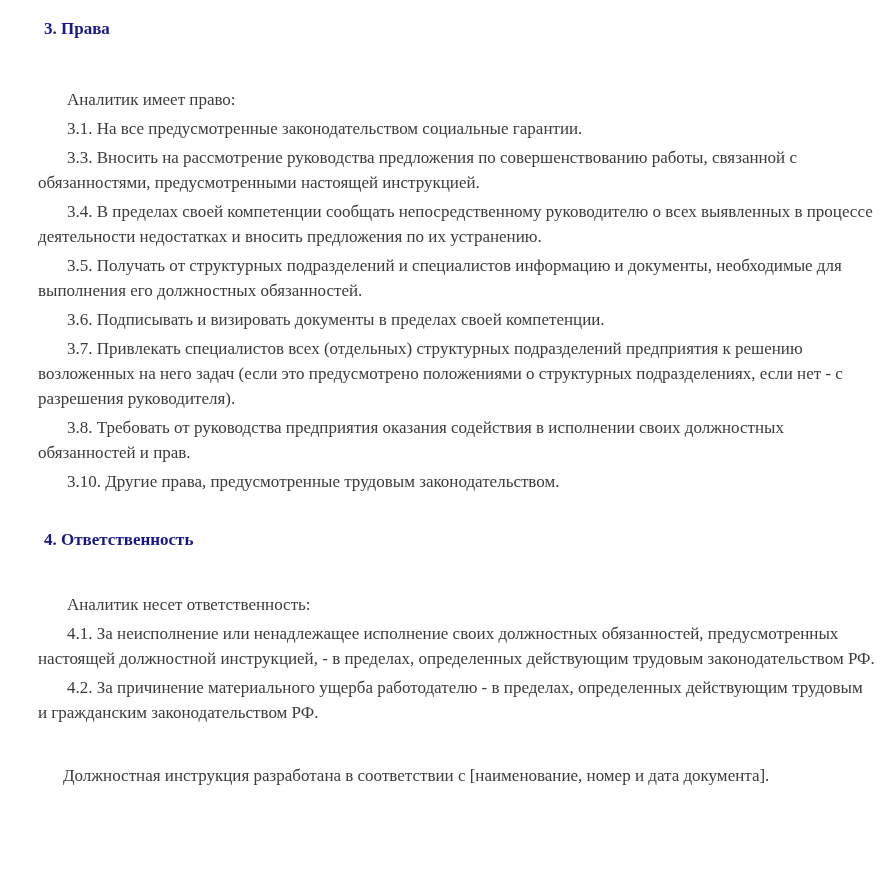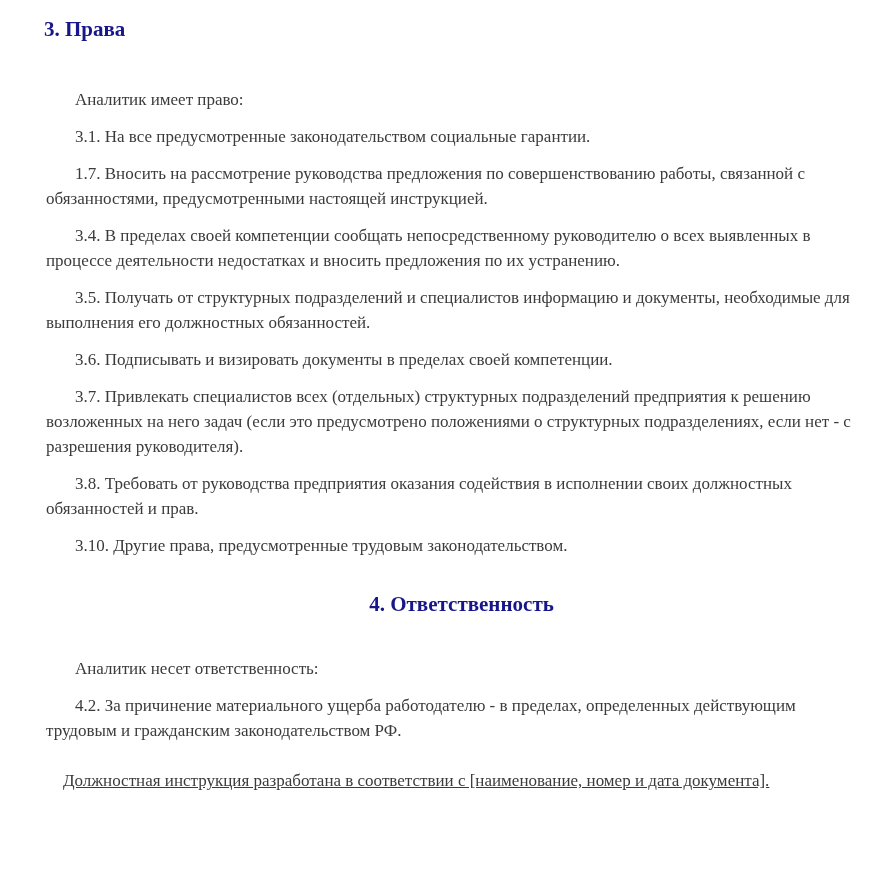--- a/index.html
+++ b/index.html
@@ -20,58 +20,57 @@
     padding: 0 12px 0 34px;
     background: #ffffff;
     color: #3b3b3b;
     font-size: 17px;
     line-height: 25px;
     text-align: left;
   }
   .section-heading {
     font-family: "Liberation Serif", "DejaVu Serif", serif;
     font-weight: 700;
-    font-size: 21px;
+    font-size: 17px;
     line-height: 26px;
     color: #17178b;
   }
   .section-heading.first {
     margin: 16px 0 45px 10px;
   }
   .section-heading.second {
     margin: 33px 0 39px 10px;
-    text-align: center;
   }
   .para {
-    margin: 12px;
+    margin: 4px;
     text-indent: 29px;
   }
   .closing-para {
-    margin: 25px 0 0 0;
+    margin: 38px 0 0 0;
     text-indent: 29px;
-    text-decoration: underline;
   }
 </style>
 </head>
 <body>
 
 <div class="page">
 
   <h2 class="section-heading first">3. Права</h2>
 
   <p class="para">Аналитик имеет право:</p>
   <p class="para">3.1. На все предусмотренные законодательством социальные гарантии.</p>
-  <p class="para">1.7. Вносить на рассмотрение руководства предложения по совершенствованию работы, связанной с обязанностями, предусмотренными настоящей инструкцией.</p>
+  <p class="para">3.3. Вносить на рассмотрение руководства предложения по совершенствованию работы, связанной с обязанностями, предусмотренными настоящей инструкцией.</p>
   <p class="para">3.4. В пределах своей компетенции сообщать непосредственному руководителю о всех выявленных в процессе деятельности недостатках и вносить предложения по их устранению.</p>
   <p class="para">3.5. Получать от структурных подразделений и специалистов информацию и документы, необходимые для выполнения его должностных обязанностей.</p>
   <p class="para">3.6. Подписывать и визировать документы в пределах своей компетенции.</p>
   <p class="para">3.7. Привлекать специалистов всех (отдельных) структурных подразделений предприятия к решению возложенных на него задач (если это предусмотрено положениями о структурных подразделениях, если нет - с разрешения руководителя).</p>
   <p class="para">3.8. Требовать от руководства предприятия оказания содействия в исполнении своих должностных обязанностей и прав.</p>
   <p class="para">3.10. Другие права, предусмотренные трудовым законодательством.</p>
 
   <h2 class="section-heading second">4. Ответственность</h2>
 
   <p class="para">Аналитик несет ответственность:</p>
+  <p class="para">4.1. За неисполнение или ненадлежащее исполнение своих должностных обязанностей, предусмотренных настоящей должностной инструкцией, - в пределах, определенных действующим трудовым законодательством РФ.</p>
   <p class="para">4.2. За причинение материального ущерба работодателю - в пределах, определенных действующим трудовым и гражданским законодательством РФ.</p>
 
   <p class="closing-para">Должностная инструкция разработана в соответствии с [наименование, номер и дата документа].</p>
 
 </div>
 
 </body></html>

